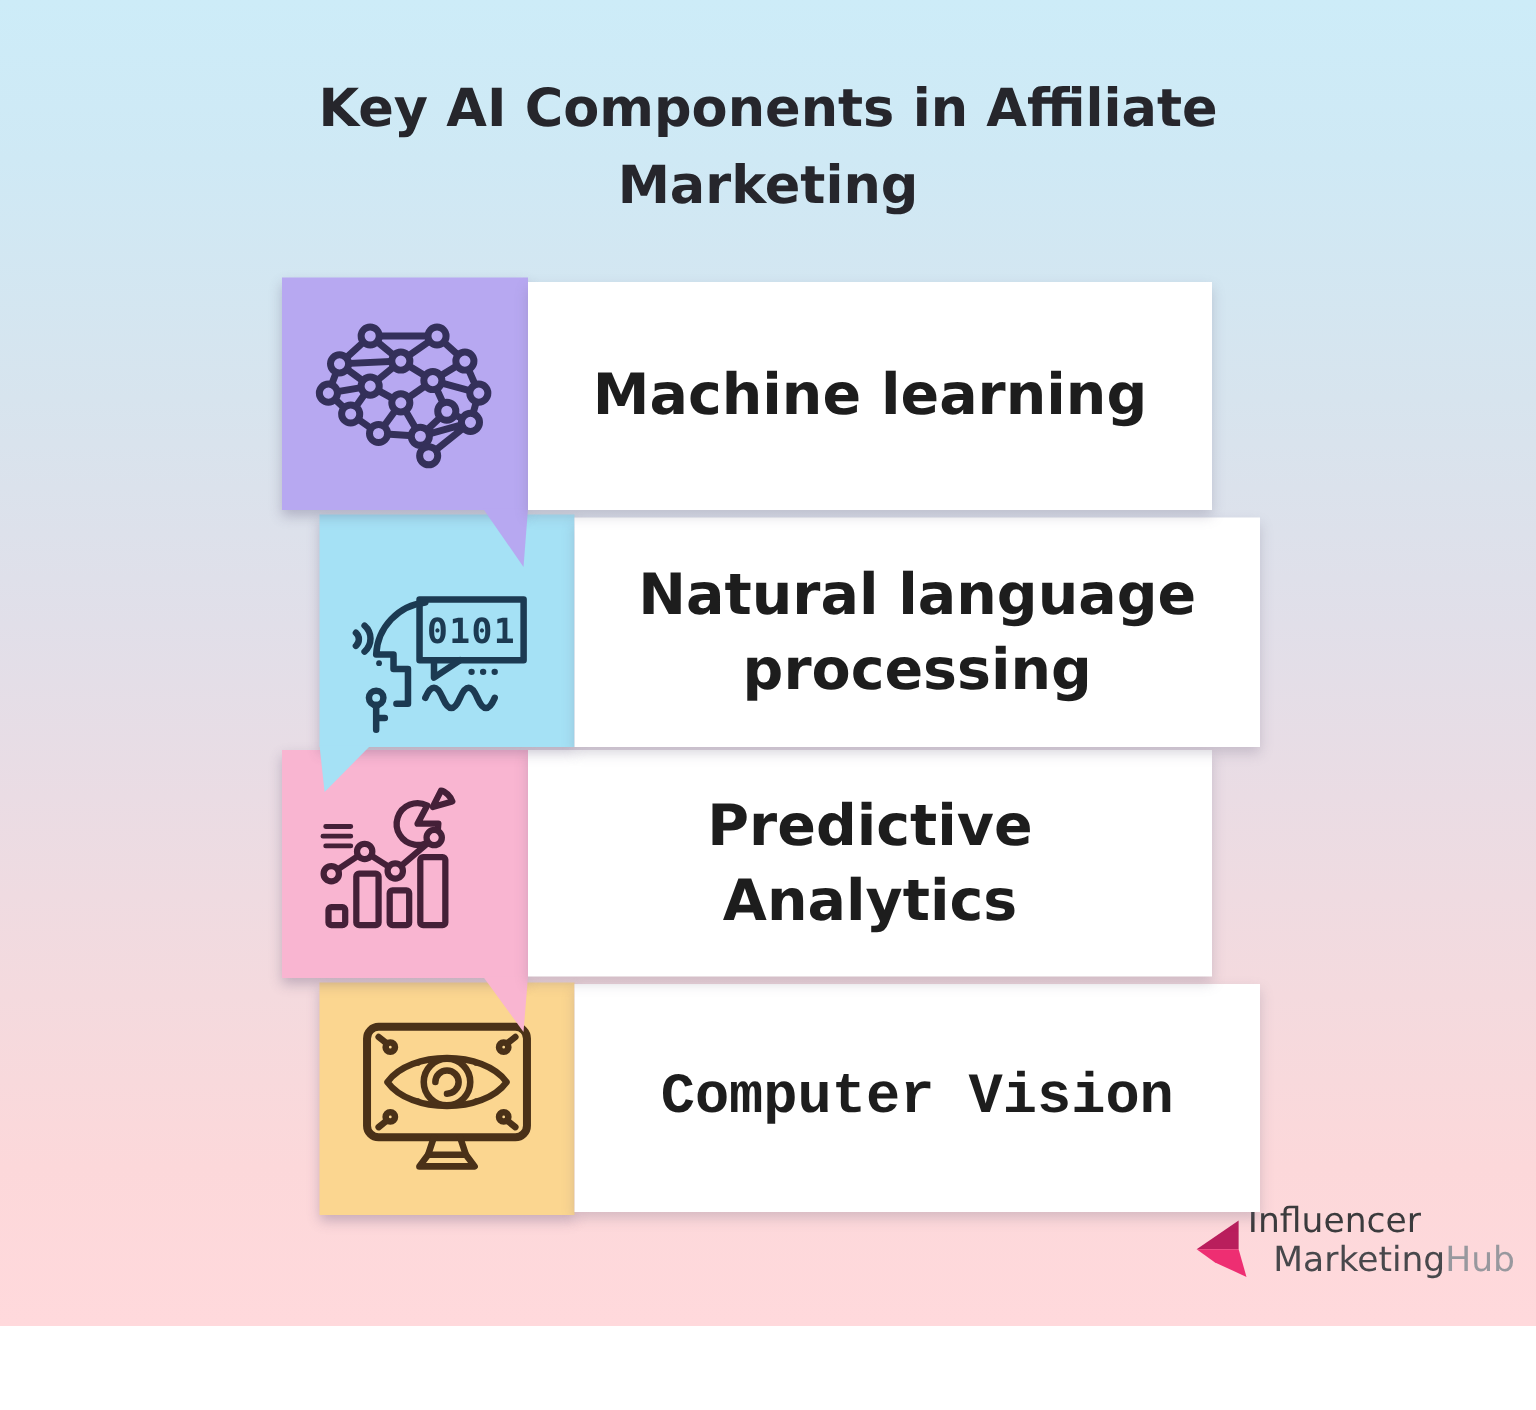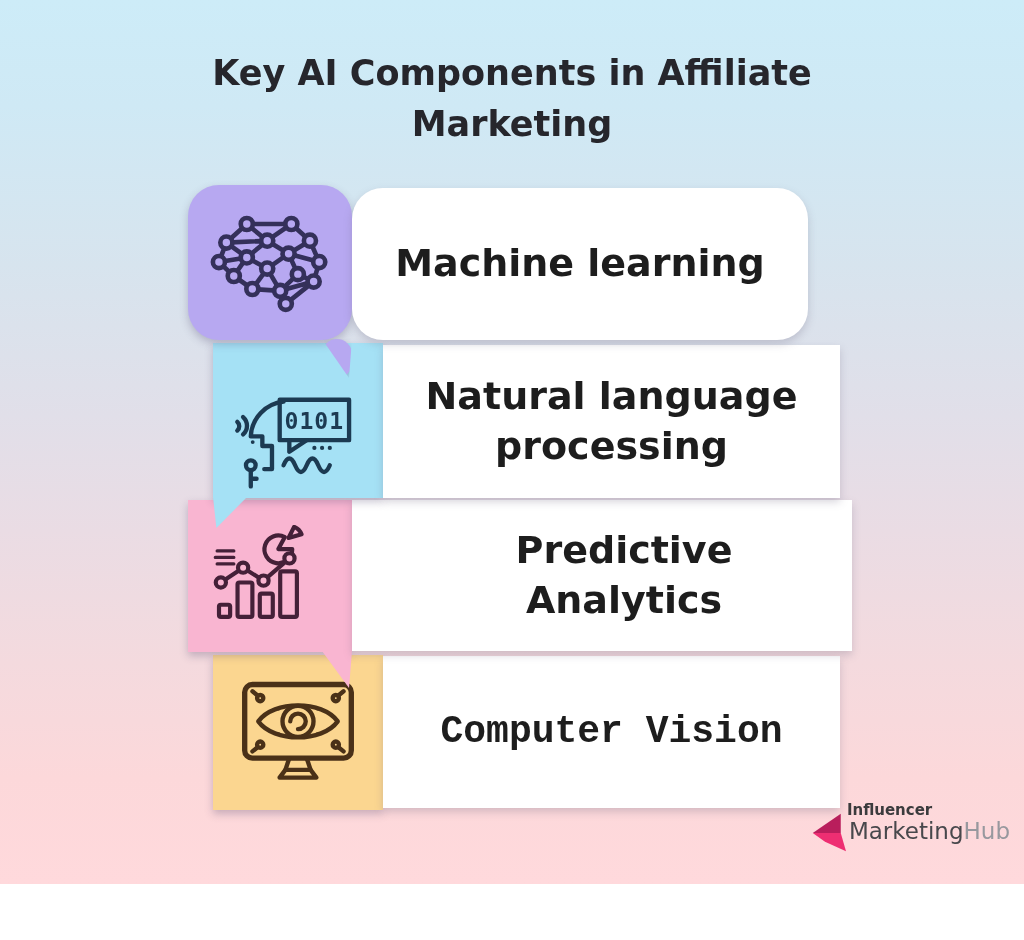--- a/index.html
+++ b/index.html
@@ -39,29 +39,29 @@
   .card .label.narrow{max-width:400px;}
   
   .box-ml{background:#b7a8f1;}
   .box-nlp{background:#a5e1f5;}
   .box-pa{background:#f9b5d1;}
   .box-cv{background:#fbd690;}
   .tail-ml{background:#b7a8f1;clip-path:polygon(0 0,100% 0,90% 100%);}
   .tail-nlp{background:#a5e1f5;clip-path:polygon(0 0,100% 0,10% 100%);}
   .tail-pa{background:#f9b5d1;clip-path:polygon(0 0,100% 0,90% 100%);}
   
-  .z1{z-index:40;border-radius:31px;} .z2{z-index:30;} .z3{z-index:20;} .z4{z-index:10;font-family:Liberation Mono, monospace;}
+  .z1{z-index:40;} .z2{z-index:30;} .z3{z-index:20;} .z4{z-index:10;font-family:Liberation Mono, monospace;}
   .logo{
     position:absolute;right:14px;bottom:28px;
     display:flex;align-items:flex-start;
   }
   .logo svg{margin-top:6px;margin-right:-6px;}
   .logo-text{display:flex;flex-direction:column;line-height:1.12;}
-  .logo-line1{font-size:15px;font-weight:700;color:#3b3b3d;}
-  .logo-line2{font-size:23px;margin-left:2px;}
+  .logo-line1{font-size:23px;font-weight:400;color:#3b3b3d;}
+  .logo-line2{font-size:23px;margin-left:17px;}
   .logo-line2 .mk{color:#48484c;}
   .logo-line2 .hub{color:#98989e;}
 </style>
 </head>
 <body>
 
 <div class="stage">
 
   <div class="title">Key AI Components in Affiliate Marketing</div>
 
@@ -145,21 +145,21 @@
             <circle cx="12" cy="62" r="5.5"></circle>
               <circle cx="36" cy="46" r="5.5"></circle>
             <circle cx="58" cy="60" r="5.5"></circle>
               <circle cx="86" cy="36" r="5.5"></circle>
           </g>
         </g>
       </g>
     </svg>
   </div>
   <div class="tail tail-pa z3" style="left:322px;top:651px;width:30px;height:37px;"></div>
-  <div class="card z3" style="left:352px;top:500px;width:456px;height:151px;padding-left:44px;">
+  <div class="card z3" style="left:352px;top:500px;width:456px;height:151px;">
     <div class="label narrow">Predictive Analytics</div>
   </div>
 
   <div class="icon-box box-cv z4" style="left:213px;top:655px;width:170px;height:155px;">
     <svg width="126" height="112" viewBox="0 0 130 112">
       <g stroke="#4a3118" fill="none" stroke-linecap="round" stroke-linejoin="round">
         <g stroke-width="5.5">
           <rect x="10" y="6" width="110" height="76" rx="8"></rect>
         </g>
         <g stroke-width="4.5">

